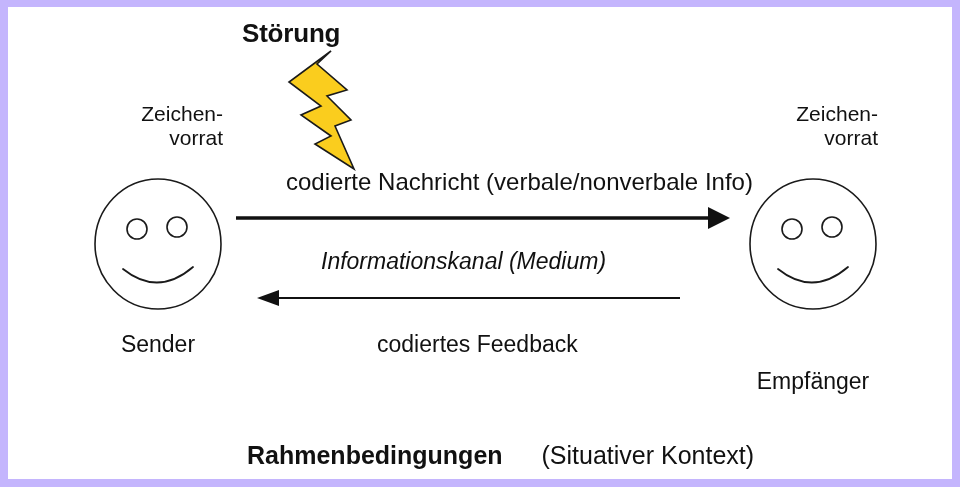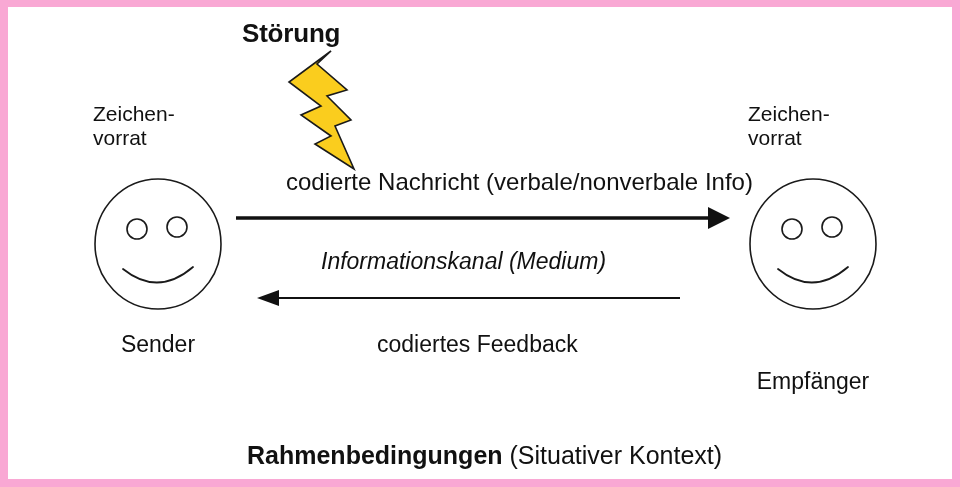--- a/index.html
+++ b/index.html
@@ -9,21 +9,21 @@
     background: #ffffff;
   }
   body {
     font-family: "Liberation Sans", sans-serif;
   }
 
   #diagram-root {
     position: relative;
     width: 960px;
     height: 487px;
-    background: #f9a8d4;
+    background: #c4b5fd;
     overflow: hidden;
   }
 
   
   .canvas {
     position: absolute;
     left: 8px;
     top: 7px;
     width: 944px;
     height: 472px;
@@ -52,21 +52,21 @@
     position: absolute;
     left: 274px;
     top: 40px;
     width: 126px;
     height: 124px;
   }
 
   
   .zv {
     font-size: 21px;
-    text-align: left;
+    text-align: right;
     white-space: normal;
     width: 130px;
   }
   .zv-left  { left: 85px;  top: 95px; }
   .zv-right { left: 740px; top: 95px; }
 
   
   .face {
     position: absolute;
     width: 130px;
@@ -114,21 +114,21 @@
     pointer-events: none;
   }
 
   
   .context-caption {
     left: 239px;
     top: 434px;
     font-size: 25px;
   }
   .context-caption b { font-weight: bold; }
-  .context-caption span { font-weight: normal; }
+  .context-caption span { font-weight: normal; margin-left: 32px; }
 </style>
 </head>
 <body>
 
 <div id="diagram-root">
   <div class="canvas">
 
     <div class="txt stoerung-label">Störung</div>
 
     <svg class="bolt" viewBox="0 0 126 124">

